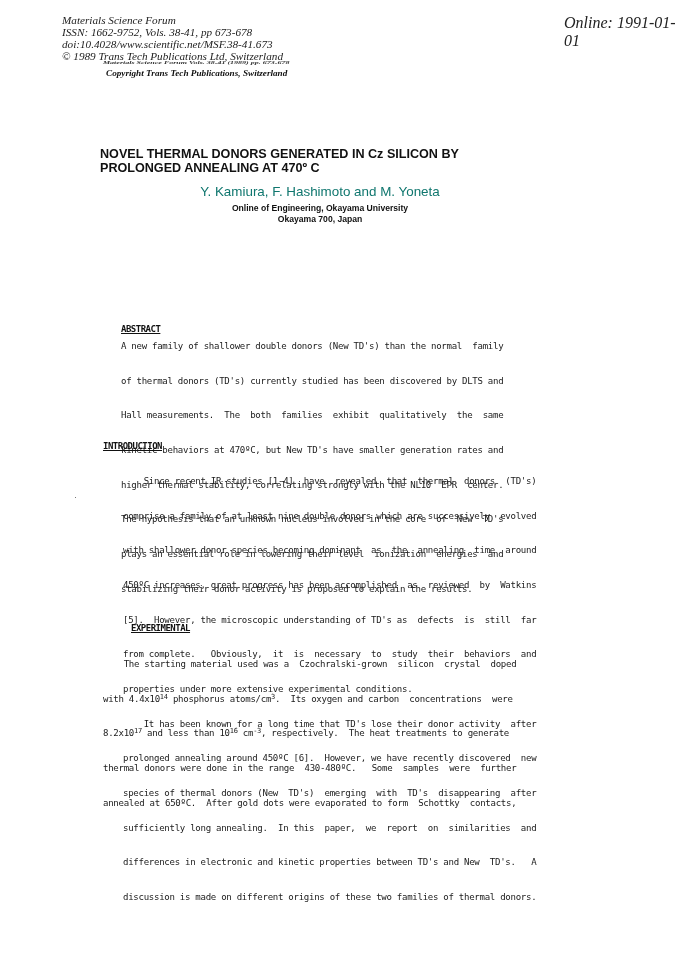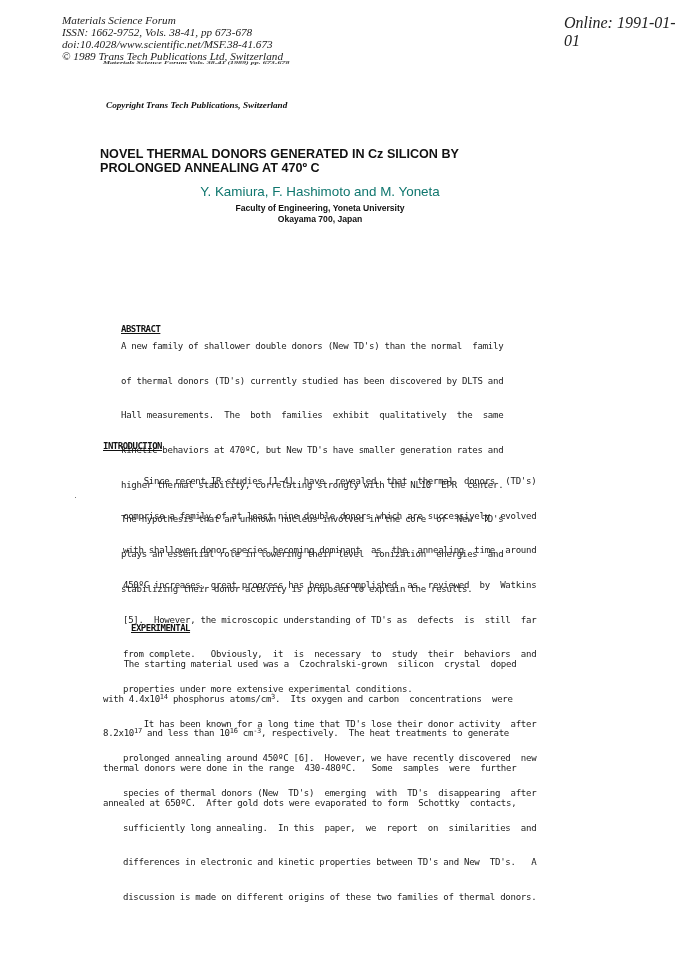--- a/index.html
+++ b/index.html
@@ -1,20 +1,20 @@
 <!DOCTYPE html>
 <html><head>
 <meta charset="utf-8">
 <style>
   html, body { margin: 0; padding: 0; background: #ffffff; }
   body { width: 678px; height: 959px; position: relative; overflow: hidden; color: #111; }
   .meta { position: absolute; left: 62px; top: 14px; font-family: "Liberation Serif", serif; font-style: italic; font-size: 11.2px; line-height: 12px; color: #222; }
   .online { position: absolute; left: 526px; top: 14px; font-family: "Liberation Serif", serif; font-style: italic; font-size: 16px; color: #222; margin-left: 38px; }
   .cut-line { position: absolute; left: 103px; top: 60px; font-family: "Liberation Serif", serif; font-style: italic; font-weight: bold; font-size: 8px; color: #333; transform: scaleY(0.5); transform-origin: top left; white-space: nowrap; }
-  .copyright { position: absolute; left: 106px; top: 68px; font-family: "Liberation Serif", serif; font-style: italic; font-weight: bold; font-size: 9.2px; color: #111; margin-top: 32px; }
+  .copyright { position: absolute; left: 106px; top: 68px; font-family: "Liberation Serif", serif; font-style: italic; font-weight: bold; font-size: 9.2px; color: #111; }
   .title { position: absolute; left: 100px; width: 440px; top: 148px; text-align: left; font-family: "Liberation Sans", sans-serif; font-weight: bold; font-size: 12.6px; line-height: 13.5px; color: #111; }
   .authors { position: absolute; left: 100px; width: 440px; top: 184px; text-align: center; font-family: "Liberation Sans", sans-serif; font-size: 13.4px; color: #0f766e; }
   .affil { position: absolute; left: 100px; width: 440px; top: 203px; text-align: center; font-family: "Liberation Sans", sans-serif; font-size: 8.6px; line-height: 10.5px; color: #111; font-weight: bold; }
   .mono { font-family: "DejaVu Sans Mono", monospace; font-size: 9.05px; line-height: 11.55px; color: #1a1a1a; white-space: pre; letter-spacing: -0.28px; }
   .heading { position: absolute; font-family: "DejaVu Sans Mono", monospace; font-weight: bold; font-size: 9px; text-decoration: underline; letter-spacing: -0.5px; color: #111; }
   .block { position: absolute; }
   sup { font-size: 7px; vertical-align: 3px; line-height: 0; }
   .dot { position: absolute; left: 75px; top: 497px; width: 1px; height: 1px; background: #777; }
 </style>
 </head>
@@ -30,21 +30,21 @@
 
 <div class="cut-line">Materials Science Forum Vols. 38-41 (1989) pp. 673-678</div>
 <div class="copyright">Copyright Trans Tech Publications, Switzerland</div>
 
 <div class="title">
   <div>NOVEL THERMAL DONORS GENERATED IN Cz SILICON BY</div>
   <div>PROLONGED ANNEALING AT 470º C</div>
 </div>
 <div class="authors">Y. Kamiura, F. Hashimoto and M. Yoneta</div>
 <div class="affil">
-  <div>Faculty of Engineering, Yoneta University</div>
+  <div>Online of Engineering, Okayama University</div>
   <div>Okayama 700, Japan</div>
 </div>
 
 <div class="heading" style="left:121px; top:309px;margin-top:15px;">ABSTRACT</div>
 <div class="block mono" style="left:121px; top:318px;">
   <div>A new family of shallower double donors (New TD's) than the normal  family</div>
   <div>of thermal donors (TD's) currently studied has been discovered by DLTS and</div>
   <div>Hall measurements.  The  both  families  exhibit  qualitatively  the  same</div>
   <div>kinetic behaviors at 470ºC, but New TD's have smaller generation rates and</div>
   <div>higher thermal stability, correlating strongly with the NL10  EPR  center.</div>

